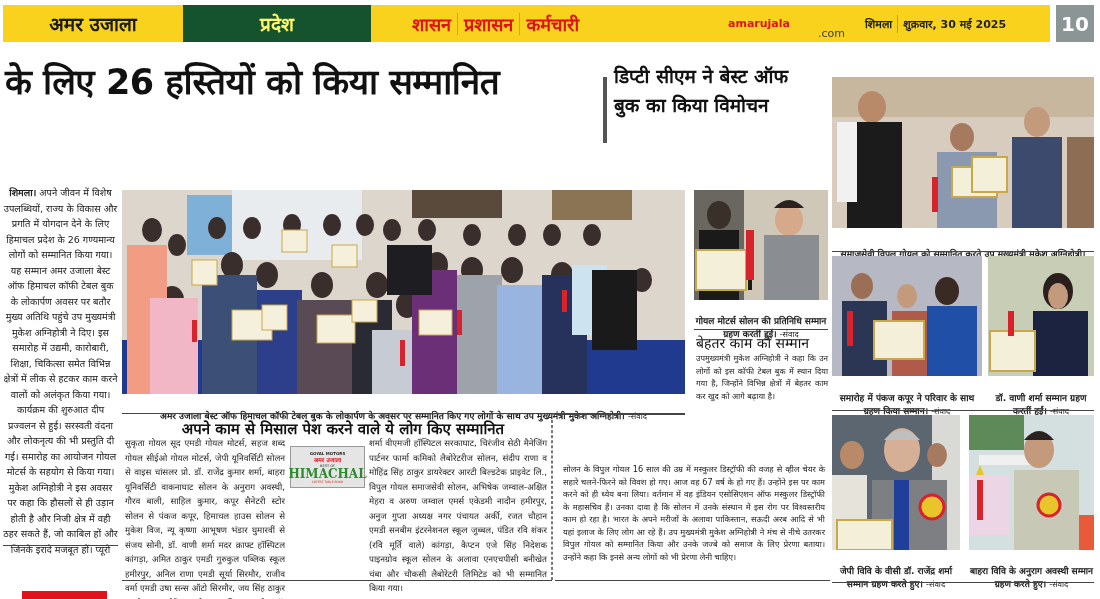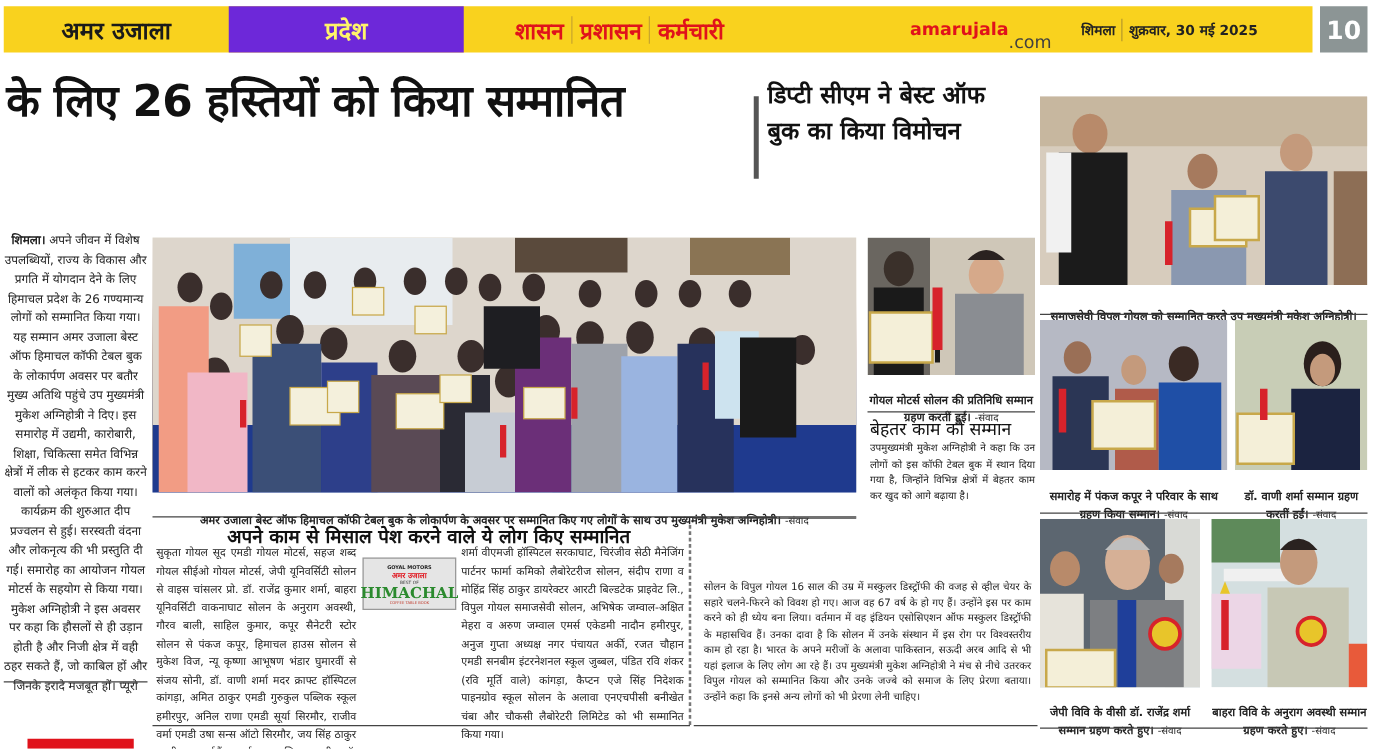--- a/index.html
+++ b/index.html
@@ -2,25 +2,25 @@
 <html><head>
 <meta charset="utf-8">
 <style>
   * { box-sizing: border-box; margin: 0; padding: 0; }
   html, body { width: 1100px; height: 599px; overflow: hidden; background: #ffffff; }
   body { font-family: "DejaVu Sans", sans-serif; color: #111; position: relative; }
 
   
   .masthead { position: absolute; left: 3px; top: 5px; width: 1047px; height: 37px; background: #f9d21e; display: flex; align-items: center; }
   .brand { width: 180px; text-align: center; font-weight: bold; font-size: 19px; color: #1a1a1a; font-family: "DejaVu Serif", serif; }
-  .section { position: absolute; left: 180px; top: 0; width: 188px; height: 37px; background: #6d28d9; color: #fff56a; font-weight: bold; font-size: 19px; display: flex; align-items: center; justify-content: center; }
+  .section { position: absolute; left: 180px; top: 0; width: 188px; height: 37px; background: #14532d; color: #fff56a; font-weight: bold; font-size: 19px; display: flex; align-items: center; justify-content: center; }
   .subsections { position: absolute; left: 403px; top: 0; height: 37px; display: flex; align-items: center; gap: 0; }
   .subsections span { color: #e0121b; font-weight: bold; font-size: 18px; padding: 0 6px; }
   .subsections .sep { width: 1px; height: 22px; background: #c9a62c; padding: 0; }
-  .site { position: absolute; left: 725px; top: 0; height: 37px; display: flex; align-items: center; font-size: 14px; font-weight: bold; color: #e0121b; }
+  .site { position: absolute; left: 725px; top: 0; height: 37px; display: flex; align-items: center; font-size: 11px; font-weight: bold; color: #e0121b; gap: 28px; }
   .site .com { color: #404040; font-weight: normal; margin-top: 20px; }
   .dateline { position: absolute; left: 862px; top: 0; height: 37px; display: flex; align-items: center; font-size: 11px; font-weight: bold; color: #222; gap: 5px; }
   .dateline .sep { width: 1px; height: 18px; background: #b89a2a; }
   .pageno { position: absolute; left: 1056px; top: 5px; width: 38px; height: 37px; background: #8c9595; color: #fff; font-weight: bold; font-size: 20px; display: flex; align-items: center; justify-content: center; }
 
   
   .headline { position: absolute; left: 5px; top: 57px; width: 590px; font-weight: bold; font-size: 35px; line-height: 51px; color: #111; letter-spacing: -0.5px; }
   .vrule { position: absolute; left: 603px; top: 77px; width: 4px; height: 66px; background: #555; }
   .subhead { position: absolute; left: 614px; top: 62px; width: 210px; font-size: 19px; line-height: 29px; font-weight: bold; color: #111; }
 

